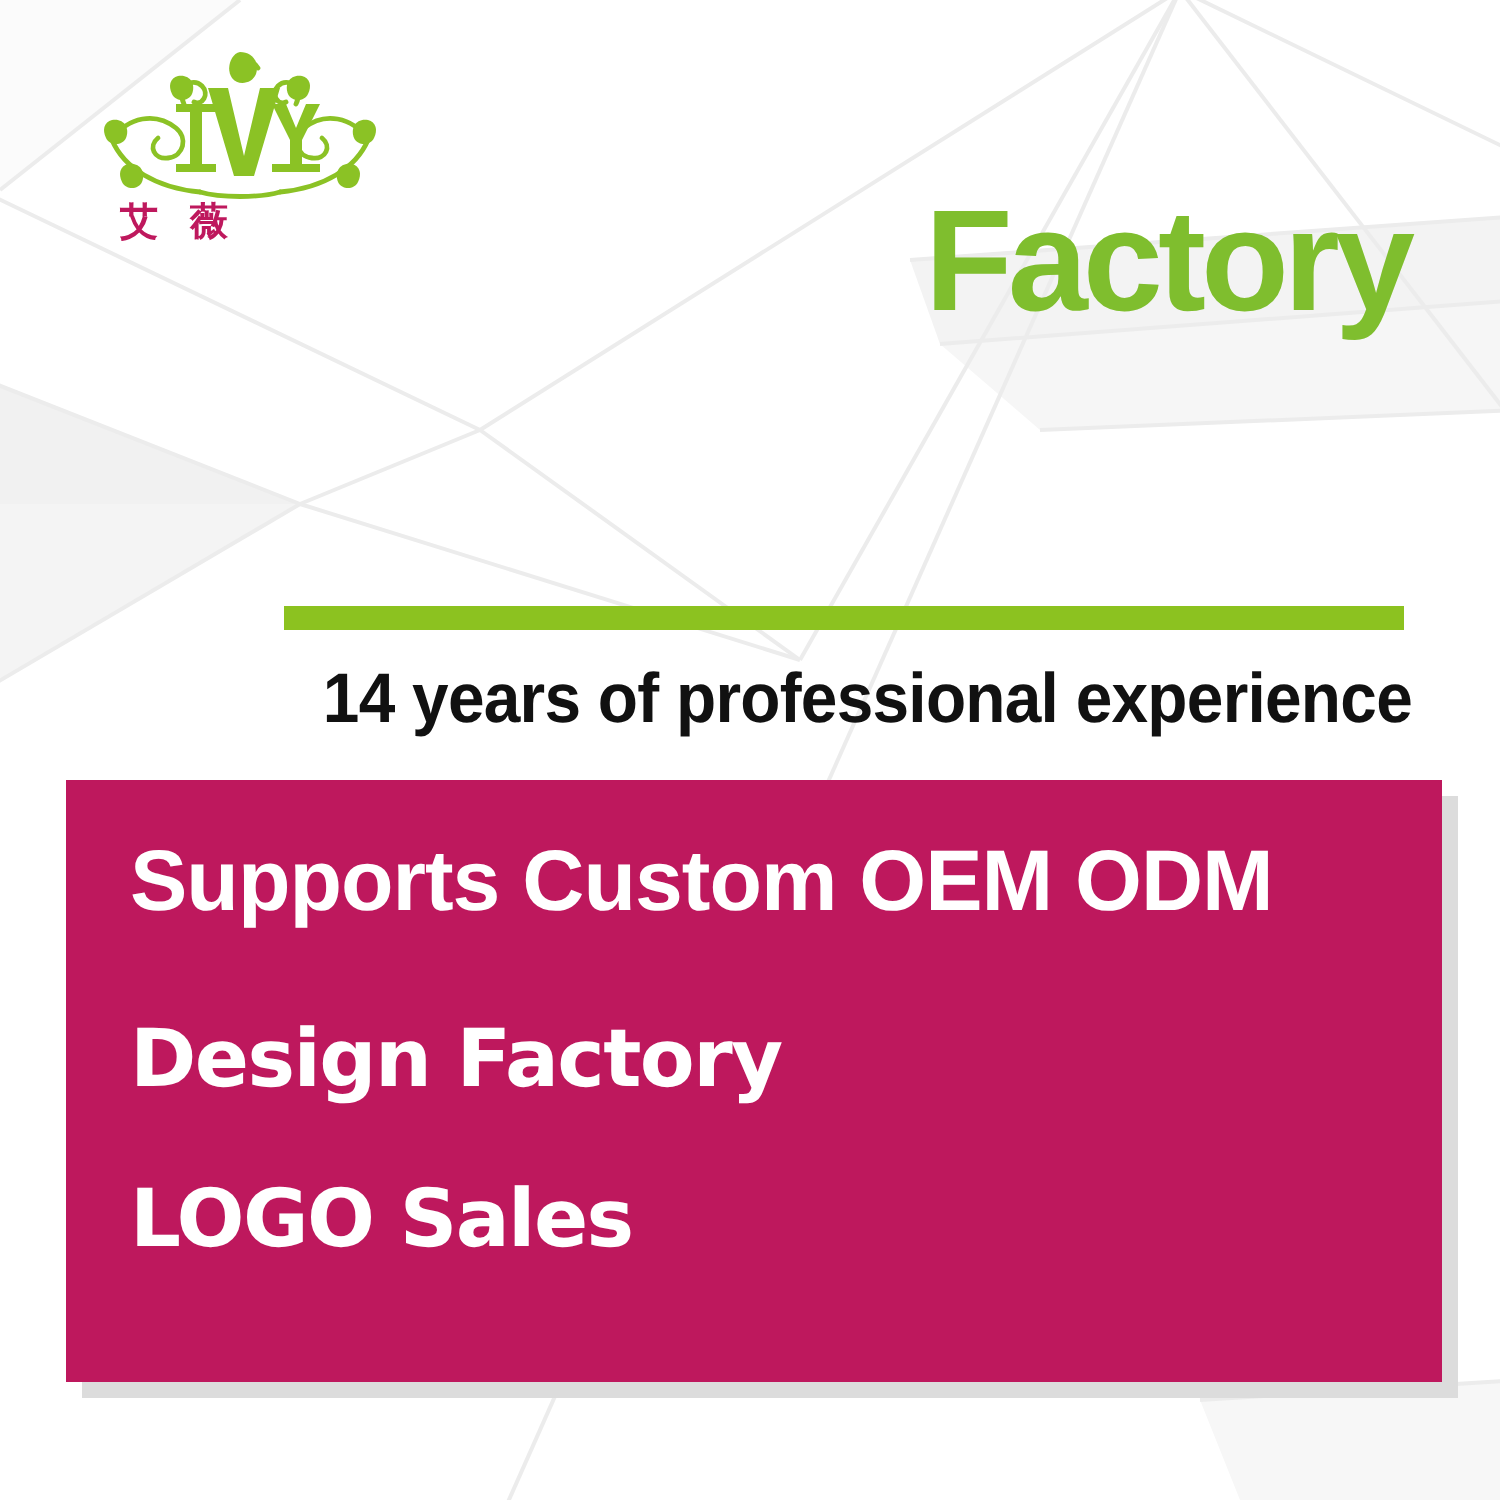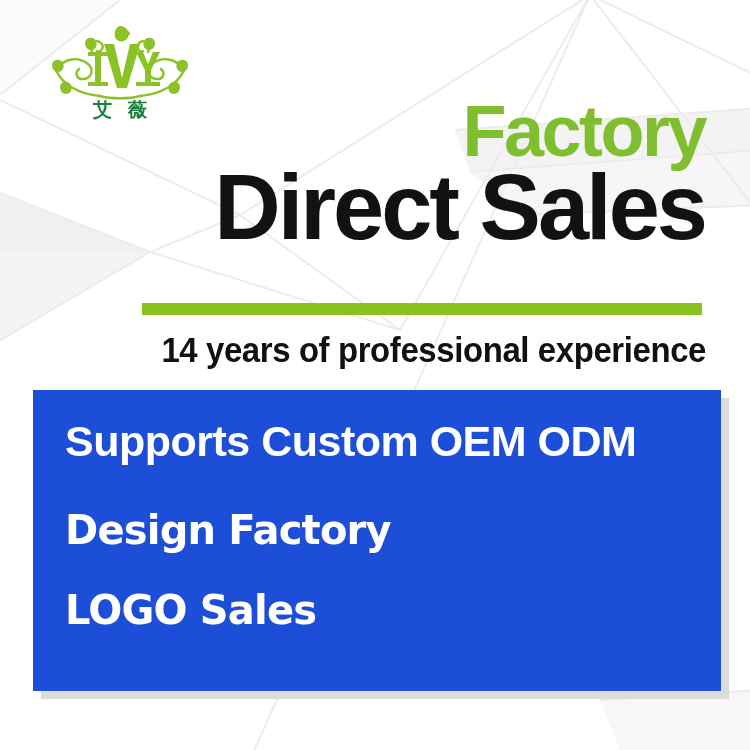--- a/index.html
+++ b/index.html
@@ -41,27 +41,27 @@
   #logo-mark {
     display: block;
     width: 152px;
     height: 82px;
   }
   #logo-cn {
     position: absolute;
     left: 0;
     top: 80px;
     width: 152px;
-    text-align: center;
-    font-family: Liberation Mono, monospace;
+    text-align: left;
+    font-family: Liberation Sans, sans-serif;
     font-size: 19px;
     font-weight: 700;
     letter-spacing: 16px;
     text-indent: 16px;
-    color: #15803d;
+    color: #be185d;
     line-height: 1;
   }
 
   
   #headline {
     position: absolute;
     left: 0;
     top: 96px;
     width: 705px;
     z-index: 3;
@@ -130,21 +130,21 @@
     height: 301px;
     background: #dcdcdc;
     z-index: 1;
   }
   #panel {
     position: absolute;
     left: 33px;
     top: 390px;
     width: 688px;
     height: 301px;
-    background: #1d4ed8;
+    background: #be185d;
     z-index: 2;
     box-sizing: border-box;
     padding: 30px 0 0 32px;
   }
   .panel-line {
     color: #ffffff;
     font-weight: 700;
     white-space: nowrap;
     margin: 0;
     padding: 0;
@@ -244,21 +244,20 @@
         <path d="M140,38 C134,37 131,42 133,47 C135,51 141,51 143,47 C145,43 144,39 140,38 Z"></path>
         <path d="M20,60 C26,59 29,64 27,69 C25,73 19,73 17,69 C15,65 16,61 20,60 Z"></path>
         <path d="M132,60 C126,59 123,64 125,69 C127,73 133,73 135,69 C137,65 136,61 132,60 Z"></path>
       </g>
     </svg>
     <div id="logo-cn">艾薇</div>
   </div>
 
   <div id="headline">
     <span id="headline-factory">Factory</span>
-    <span id="headline-direct-sales">Direct Sales</span>
   </div>
 
   <div id="rule-bar"></div>
 
   <div id="tagline">14 years of professional experience</div>
 
   <div id="panel-shadow"></div>
   <div id="panel">
     <div class="panel-line" id="panel-line-1">Supports Custom OEM ODM</div>
     <div class="panel-line" id="panel-line-2">Design Factory</div>

